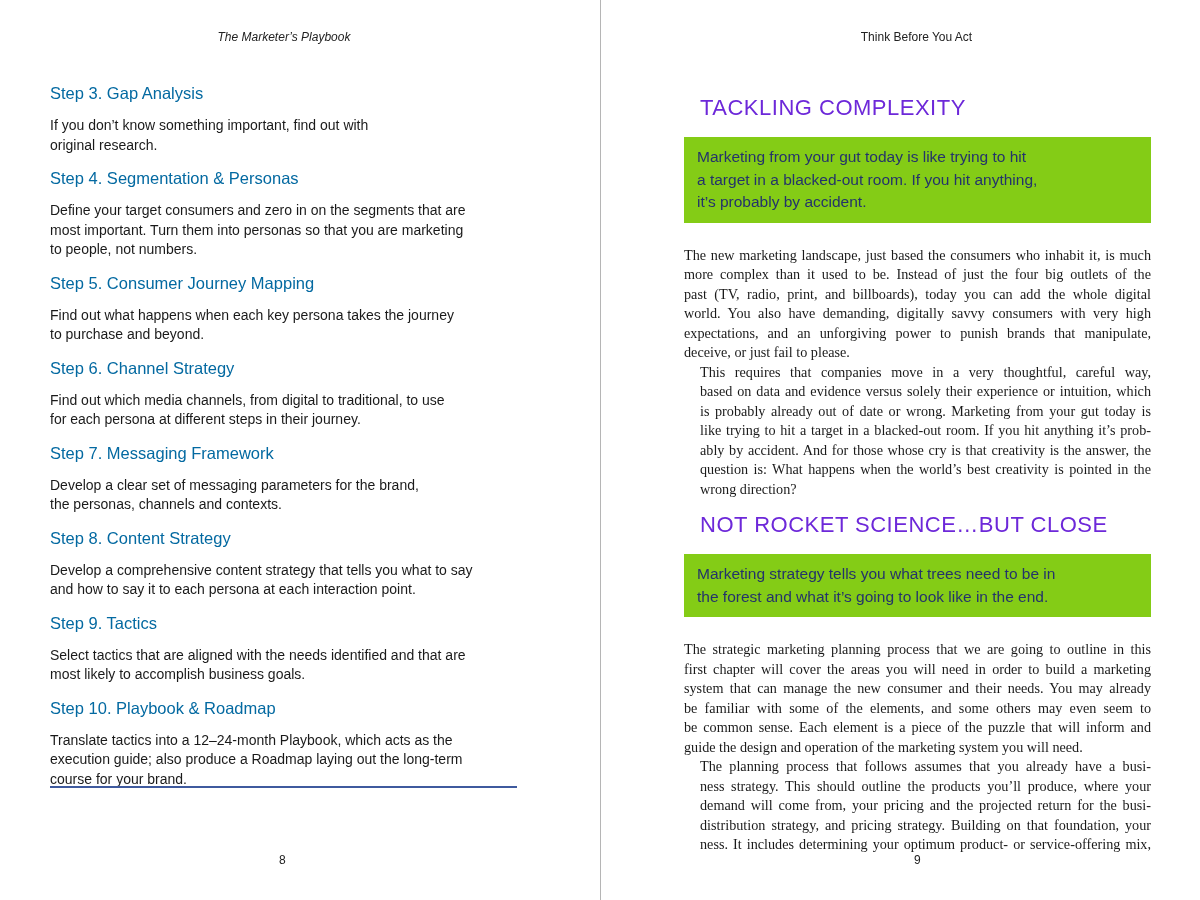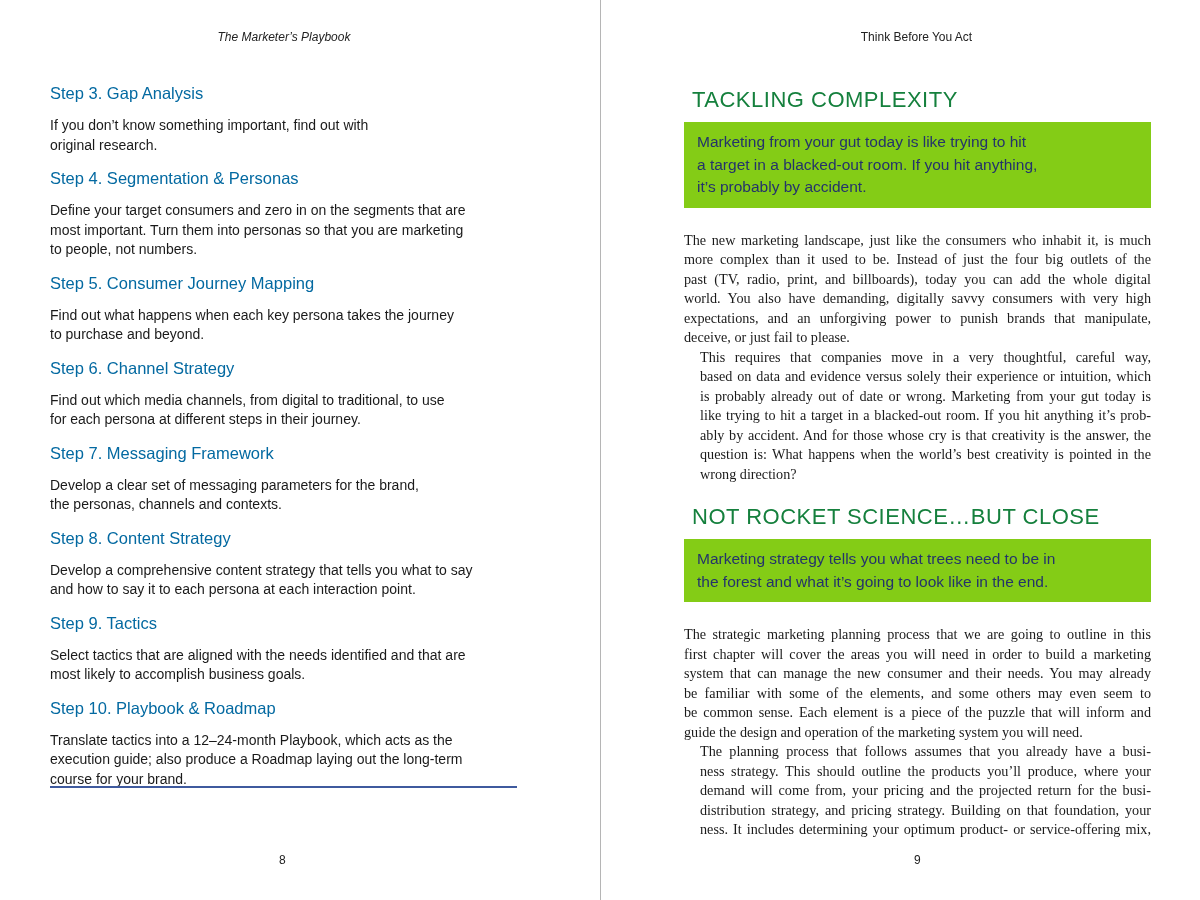--- a/index.html
+++ b/index.html
@@ -37,21 +37,21 @@
       font-size: 14px; line-height: 19.5px; margin: 12px 0 12px 0; color: #1a1a1a;
     }
     .step-body .ln { display: block; white-space: nowrap; }
     .rule {
       position: absolute; left: 50px; top: 786px; width: 467px; height: 2px; background: #3f5a9e;
     }
 
     
     .section { position: absolute; left: 83px; width: 467px; }
     .section-heading {
-      color: #15803d; font-size: 22px; letter-spacing: 0.5px; margin: 8px; font-weight: normal; line-height: 26px;
+      color: #6d28d9; font-size: 22px; letter-spacing: 0.5px; margin: 16px; font-weight: normal; line-height: 26px;
     }
     .callout {
       background: #84cc16; margin-top: 9px; padding: 9px 13px 9px 13px;
       color: #24336b; font-size: 15.5px; line-height: 22.5px;
     }
     .callout .ln { display: block; white-space: nowrap; }
     .prose {
       font-family: "Liberation Serif", serif; font-size: 14.2px; line-height: 19.5px; color: #1a1a1a;
       text-align: justify; margin-top: 23px;
     }
@@ -149,21 +149,21 @@
 
     <div class="section" style="top:79px;">
       <h2 class="section-heading">TACKLING COMPLEXITY</h2>
       <div class="callout">
         <span class="ln">Marketing from your gut today is like trying to hit</span>
         <span class="ln">a target in a blacked-out room. If you hit anything,</span>
         <span class="ln">it’s probably by accident.</span>
       </div>
       <div class="prose">
         <p>
-          <span class="ln">The new marketing landscape, just like the consumers who inhabit it, is much</span>
+          <span class="ln">The new marketing landscape, just based the consumers who inhabit it, is much</span>
           <span class="ln">more complex than it used to be. Instead of just the four big outlets of the</span>
           <span class="ln">past (TV, radio, print, and billboards), today you can add the whole digital</span>
           <span class="ln">world. You also have demanding, digitally savvy consumers with very high</span>
           <span class="ln">expectations, and an unforgiving power to punish brands that manipulate,</span>
           <span class="ln last">deceive, or just fail to please.</span>
         </p>
         <p class="indent">
           <span class="ln">This requires that companies move in a very thoughtful, careful way,</span>
           <span class="ln">based on data and evidence versus solely their experience or intuition, which</span>
           <span class="ln">is probably already out of date or wrong. Marketing from your gut today is</span>

